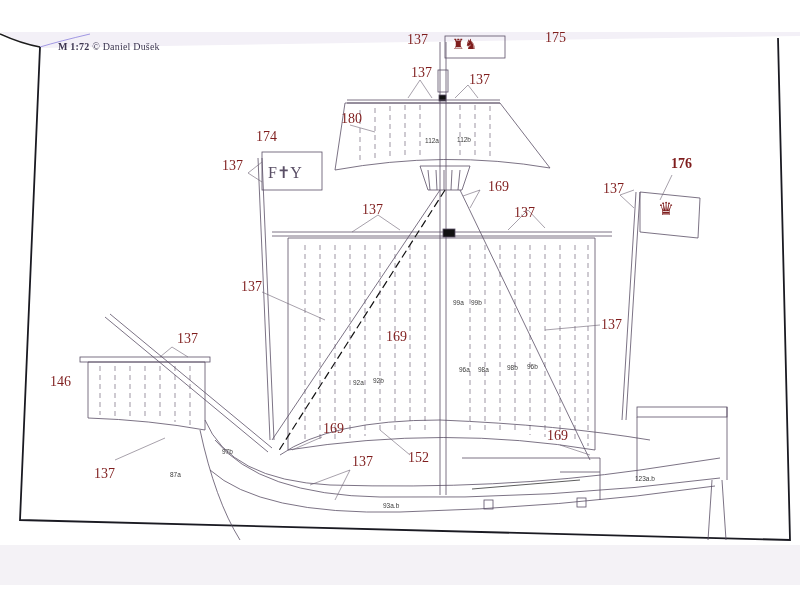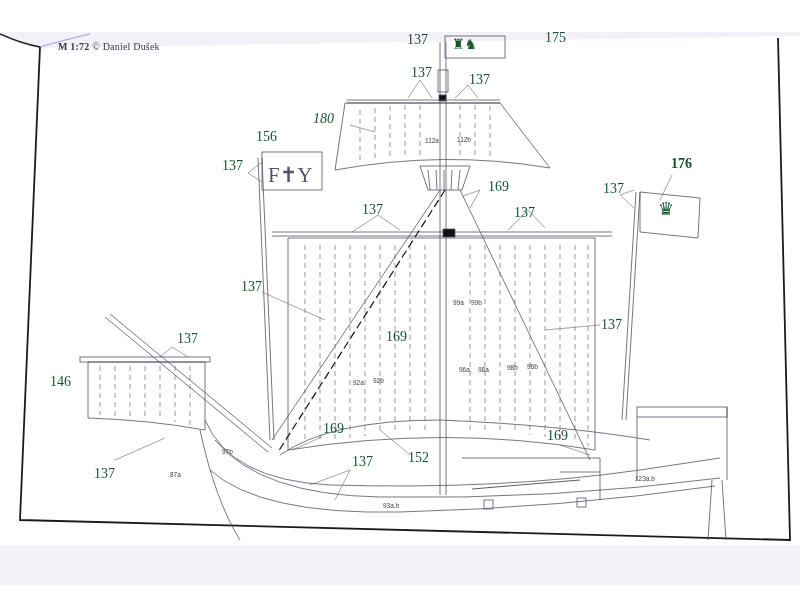--- a/index.html
+++ b/index.html
@@ -1,21 +1,21 @@
 <!DOCTYPE html>
 <html><head>
 <meta charset="utf-8">
 <style>
   html, body { margin: 0; padding: 0; background: #ffffff; }
   body { width: 800px; height: 600px; overflow: hidden; position: relative; font-family: "Liberation Serif", serif; }
   .stage { position: absolute; left: 0; top: 0; width: 800px; height: 516px; background: #ffffff; }
   .sheet { position: absolute; left: 0; top: 0; width: 800px; height: 600px; }
   .scale-text { position: absolute; left: 58px; top: 41px; font-size: 10px; color: #3c3550; letter-spacing: 0.2px; white-space: nowrap; }
   .scale-text b { font-weight: bold; }
-  .lbl { position: absolute; font-family: "Liberation Serif", serif; font-size: 14px; color: #14532d; white-space: nowrap; line-height: 1; }
+  .lbl { position: absolute; font-family: "Liberation Serif", serif; font-size: 14px; color: #7f1d1d; white-space: nowrap; line-height: 1; }
   .sm { position: absolute; font-family: "Liberation Sans", sans-serif; font-size: 6.5px; color: #3a3a3a; white-space: nowrap; line-height: 1; }
   svg { position: absolute; left: 0; top: 0; }
 </style>
 </head>
 <body>
 
 <div class="stage">
 
   <svg class="sheet" width="800" height="600" viewBox="0 0 800 600">
 
@@ -147,30 +147,30 @@
       <path d="M672,175 L660,200"></path>
     </g>
   </svg>
 
   <div class="scale-text">
     <b>M 1:72</b>
     <span>©</span>
     <span>Daniel Dušek</span>
   </div>
 
-  <div class="lbl" style="left:268px;top:165px;font-size:21px;color:#5a4f66;">F✝Y</div>
+  <div class="lbl" style="left:268px;top:165px;font-size:16px;color:#5a4f66;">F✝Y</div>
   <div class="lbl" style="left:658px;top:200px;font-size:18px;">♛</div>
   <div class="lbl" style="left:452px;top:38px;font-size:14px;">♜♞</div>
 
   <div class="lbl" style="left:407px;top:33px;">137</div>
   <div class="lbl" style="left:545px;top:31px;">175</div>
   <div class="lbl" style="left:411px;top:66px;">137</div>
   <div class="lbl" style="left:469px;top:73px;">137</div>
-  <div class="lbl" style="left:313px;top:112px;font-style:italic;">180</div>
-  <div class="lbl" style="left:256px;top:130px;">156</div>
+  <div class="lbl" style="left:341px;top:112px;">180</div>
+  <div class="lbl" style="left:256px;top:130px;">174</div>
   <div class="lbl" style="left:222px;top:159px;">137</div>
   <div class="lbl" style="left:488px;top:180px;">169</div>
   <div class="lbl" style="left:671px;top:157px;font-weight:bold;">176</div>
   <div class="lbl" style="left:603px;top:182px;">137</div>
   <div class="lbl" style="left:362px;top:203px;">137</div>
   <div class="lbl" style="left:514px;top:206px;">137</div>
   <div class="lbl" style="left:241px;top:280px;">137</div>
   <div class="lbl" style="left:601px;top:318px;">137</div>
   <div class="lbl" style="left:386px;top:330px;">169</div>
   <div class="lbl" style="left:177px;top:332px;">137</div>

